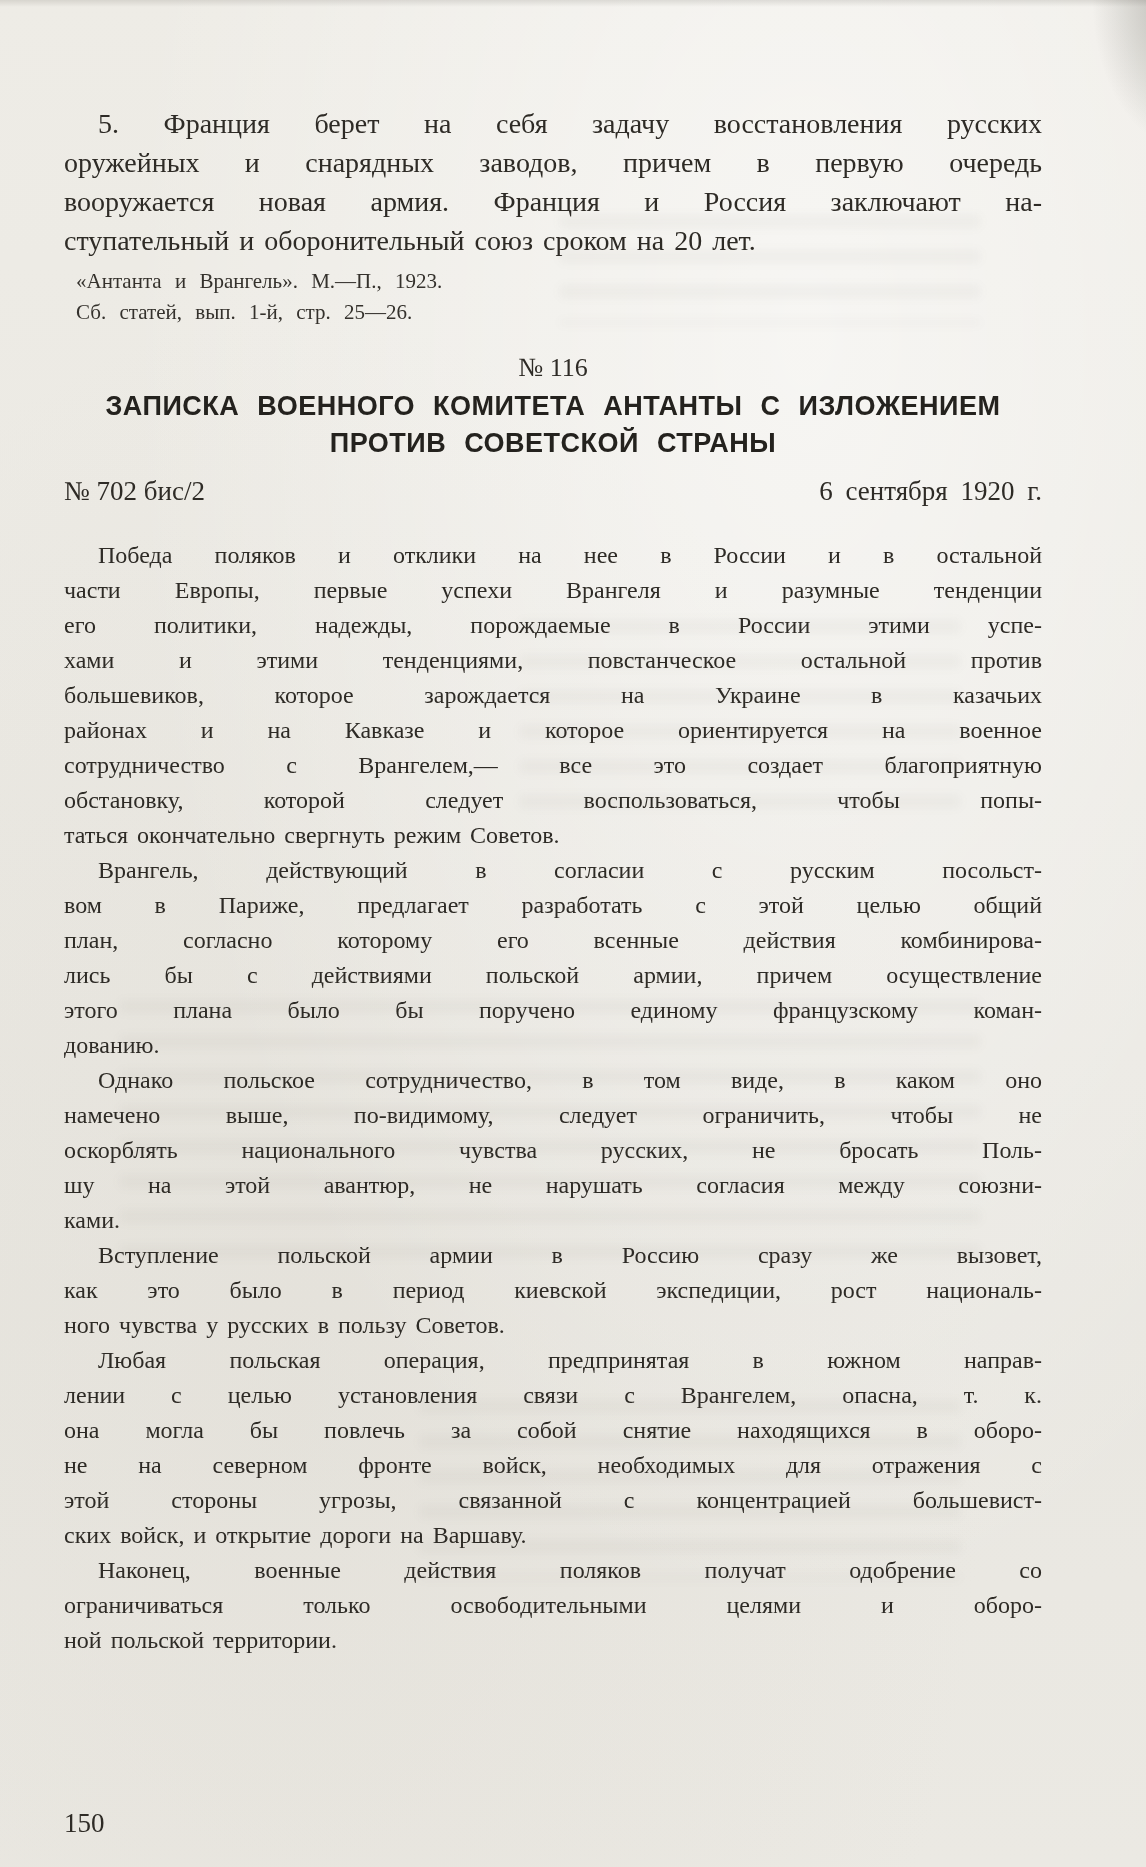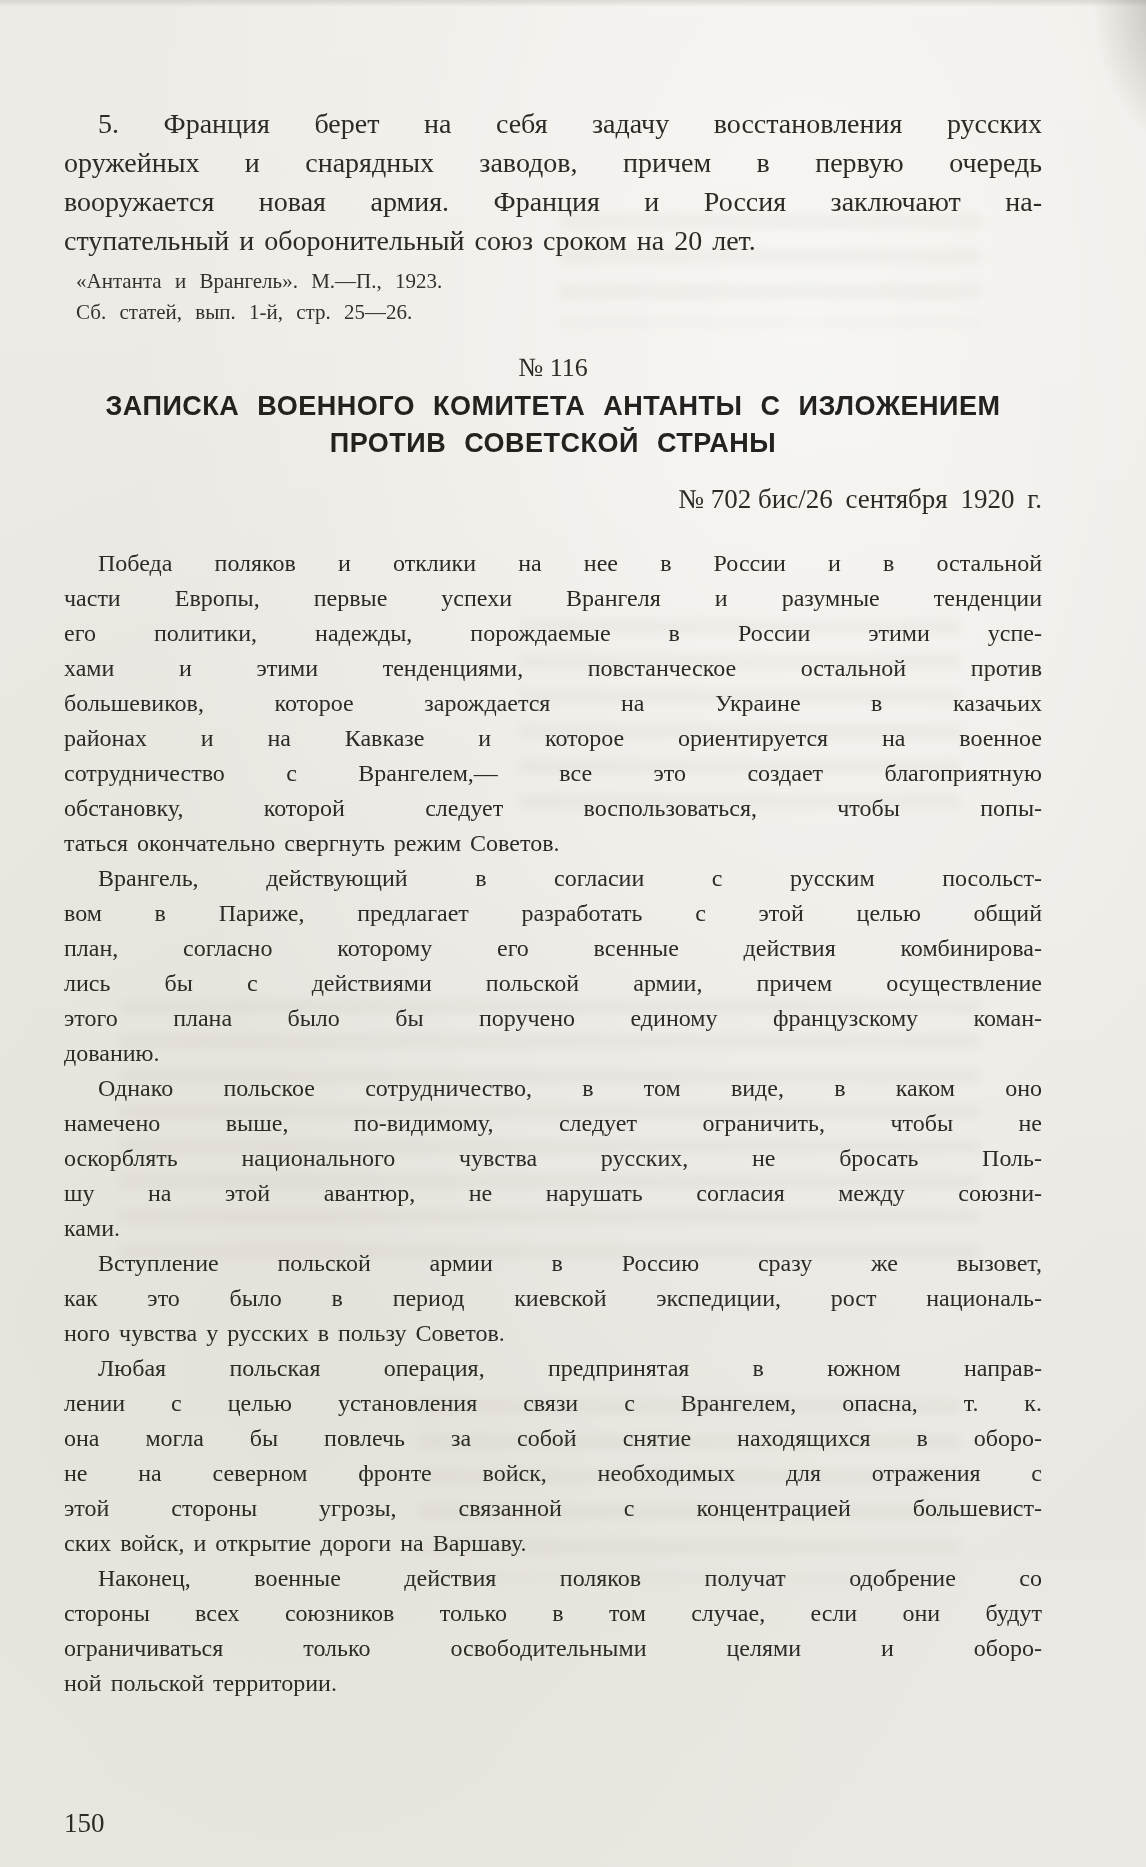--- a/index.html
+++ b/index.html
@@ -66,22 +66,22 @@
     margin-top:4px;
     text-align:center;
     font-family:"Liberation Sans", sans-serif;
     font-weight:bold;
     font-size:27px;line-height:37px;
     letter-spacing:0.5px;word-spacing:10px;
     color:#24221e;
   }
   .title .line{text-align:center;}
   .refline{
-    margin-top:20px;
-    display:flex;justify-content:flex-end;align-items:baseline;
+    margin-top:12px;
+    display:flex;justify-content:space-between;align-items:baseline;
     font-size:27px;line-height:34px;
   }
   .refline .date{word-spacing:6px;}
 
   .body{margin-top:30px;font-size:24px;word-spacing:3px;}
   .body .line{line-height:35px;}
 
   .page-number{
     position:absolute;left:64px;top:1808px;
     font-size:27px;color:#2e2b26;
@@ -158,21 +158,20 @@
         <div class="para">
           <div class="line jl ind">Любая польская операция, предпринятая в южном направ-</div>
           <div class="line jl">лении с целью установления связи с Врангелем, опасна, т. к.</div>
           <div class="line jl">она могла бы повлечь за собой снятие находящихся в оборо-</div>
           <div class="line jl">не на северном фронте войск, необходимых для отражения с</div>
           <div class="line jl">этой стороны угрозы, связанной с концентрацией большевист-</div>
           <div class="line">ских войск, и открытие дороги на Варшаву.</div>
         </div>
         <div class="para">
           <div class="line jl ind">Наконец, военные действия поляков получат одобрение со</div>
-          <div class="line jl">стороны всех союзников только в том случае, если они будут</div>
           <div class="line jl">ограничиваться только освободительными целями и оборо-</div>
           <div class="line">ной польской территории.</div>
         </div>
       </div>
   </div>
 
   <div class="page-number">150</div>
 
   <div class="edge-top"></div>
   <div class="edge-right"></div>

